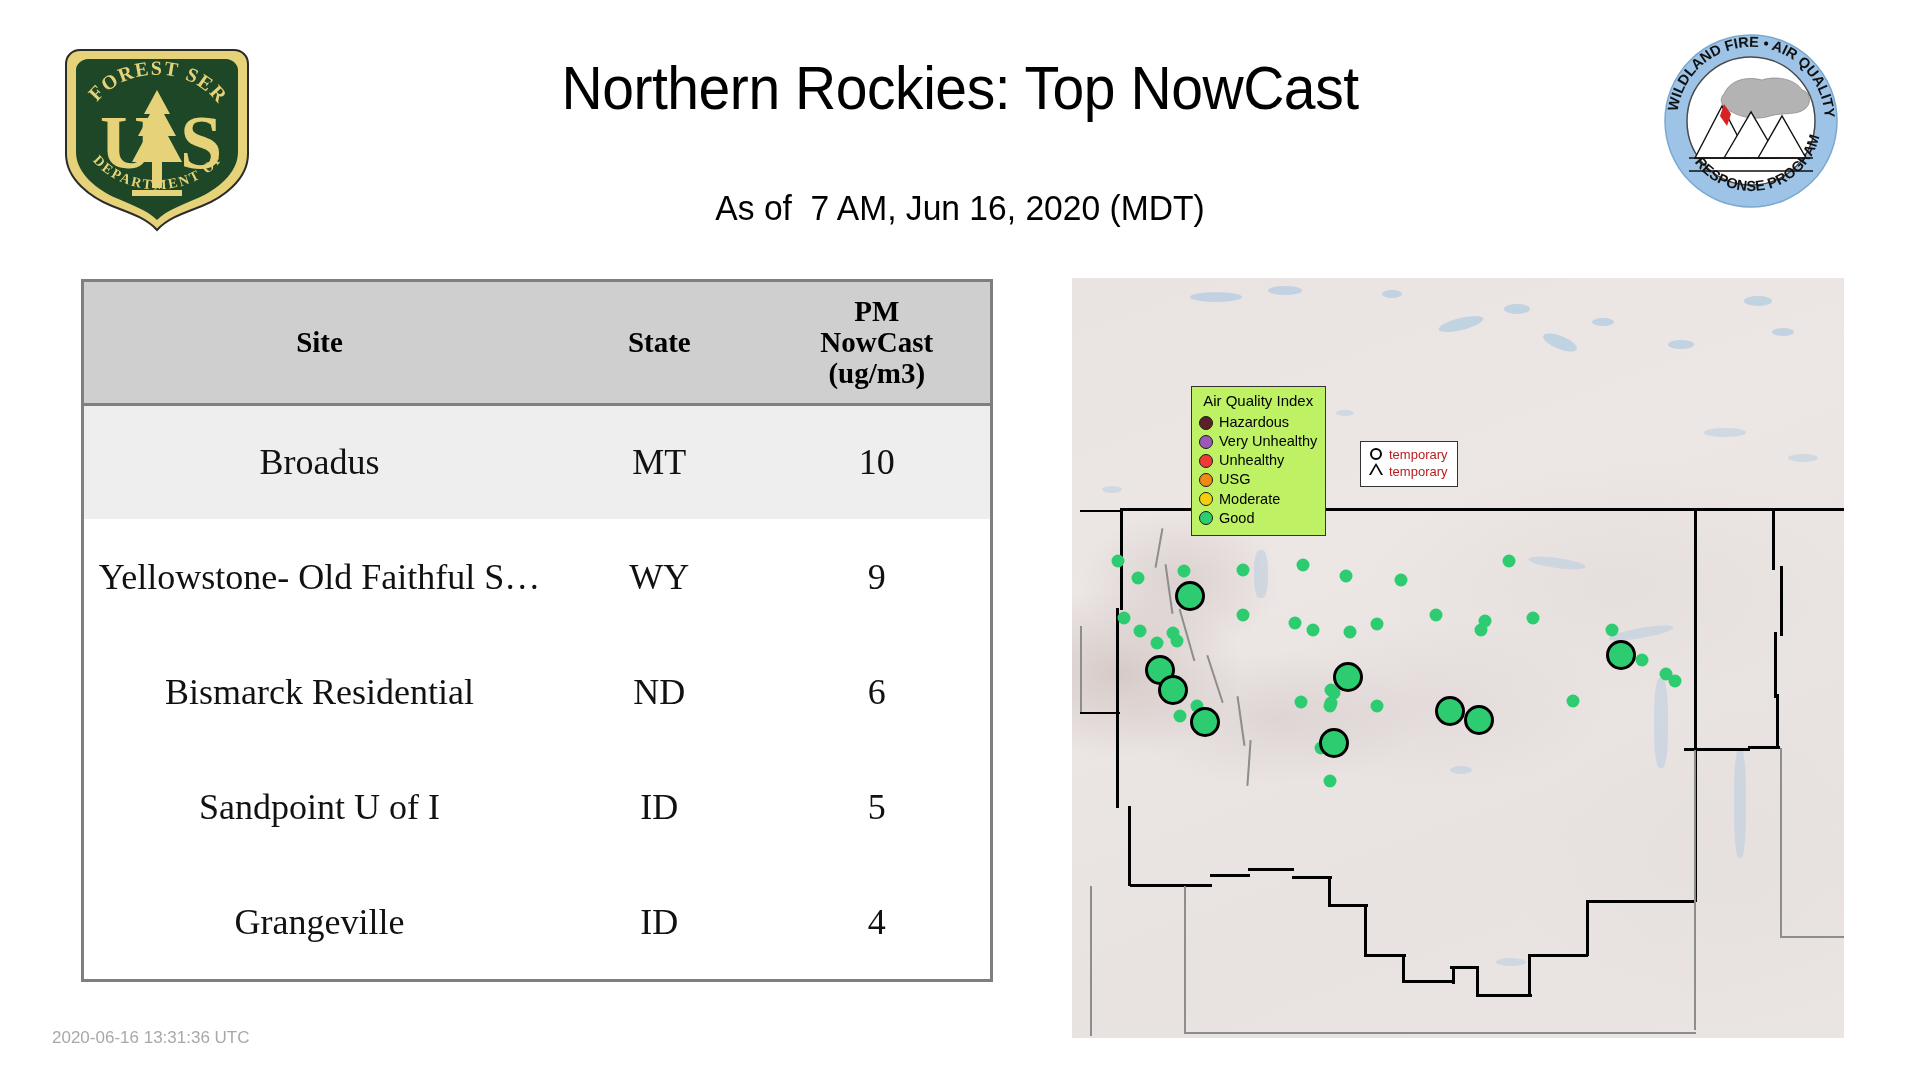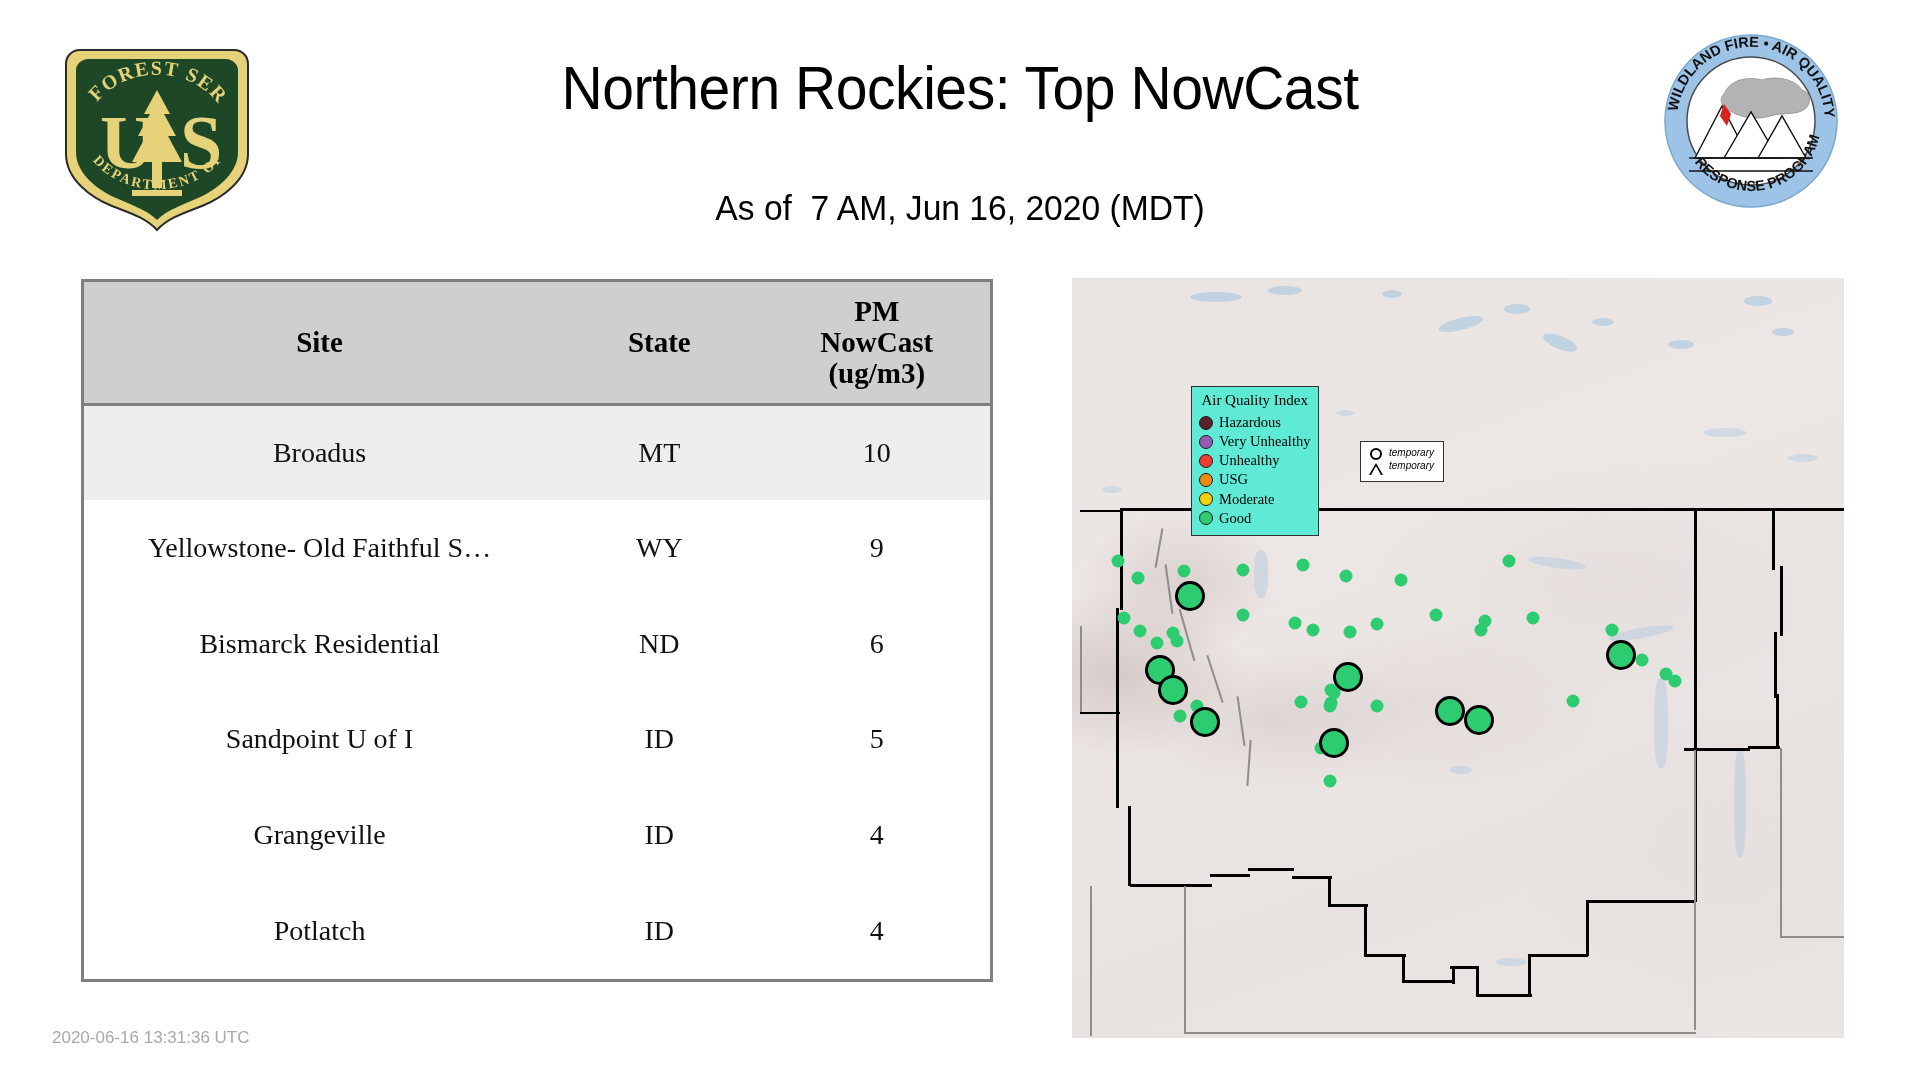--- a/index.html
+++ b/index.html
@@ -55,21 +55,21 @@
     font-size: 29px; font-weight: bold; color: #000;
     height: 122px;
     vertical-align: middle;
     text-align: center;
     line-height: 1.07;
   }
   #data-table thead th.col-site { width: 52%; }
   #data-table thead th.col-state { width: 23%; }
   #data-table thead th.col-pm { width: 25%; }
   #data-table tbody td {
-    font-size: 28px; color: #111;
+    font-size: 36px; color: #111;
     text-align: center;
     height: 58px;
     border: none;
   }
   #data-table tbody tr.odd td { background: #eeeeee; }
   #data-table tbody tr.even td { background: #ffffff; }
 
   
   #timestamp {
     position: absolute; left: 52px; top: 1028px;
@@ -111,23 +111,23 @@
     border-radius: 50%;
     background: #2ecc71;
     transform: translate(-50%, -50%);
   }
   .dot.small { width: 13px; height: 13px; }
   .dot.big { width: 30px; height: 30px; border: 3px solid #000; }
 
   
   #aqi-legend {
     position: absolute; left: 119px; top: 108px;
-    background: #5eead4; border: 1.5px solid #333;
+    background: #bef264; border: 1.5px solid #333;
     padding: 5px 8px 7px 7px;
-    font-family: Liberation Serif, serif;
+    font-family: Liberation Sans, sans-serif;
   }
   #aqi-legend .legend-title {
     font-size: 15px; color: #000; text-align: center;
     margin-bottom: 4px;
   }
   #aqi-legend .legend-row {
     display: flex; align-items: center; gap: 6px;
     font-size: 14.5px; color: #000; line-height: 1.32;
   }
   #aqi-legend .swatch {
@@ -155,21 +155,21 @@
     border-bottom: 12px solid #000;
     position: relative;
   }
   #type-legend .sym-tri::after {
     content: ""; position: absolute;
     left: -5px; top: 2.5px;
     border-left: 5px solid transparent;
     border-right: 5px solid transparent;
     border-bottom: 9px solid #fff;
   }
-  #type-legend .labels { font-size: 10px; line-height: 1.28; color: #000000; font-style: italic; }
+  #type-legend .labels { font-size: 13px; line-height: 1.28; color: #b91c1c; }
 </style>
 </head>
 <body>
 
 <div id="page">
 
   <div id="usfs-logo">
     <svg viewBox="0 0 210 205" width="210" height="205">
       <path d="M28 22 L182 22 C190 22 196 28 196 36 L196 126 C196 152 170 170 150 178
                C132 185 116 190 105 202 C94 190 78 185 60 178 C40 170 14 152 14 126
@@ -260,25 +260,20 @@
             <td>ND</td>
             <td>6</td>
           </tr>
           <tr class="even">
             <td>Sandpoint U of I</td>
             <td>ID</td>
             <td>5</td>
           </tr>
           <tr class="even">
             <td>Grangeville</td>
-            <td>ID</td>
-            <td>4</td>
-          </tr>
-          <tr class="even">
-            <td>Potlatch</td>
             <td>ID</td>
             <td>4</td>
           </tr>
         </tbody>
     </table>
   </div>
 
   <div id="timestamp">2020-06-16 13:31:36 UTC</div>
 
   <div id="map">

